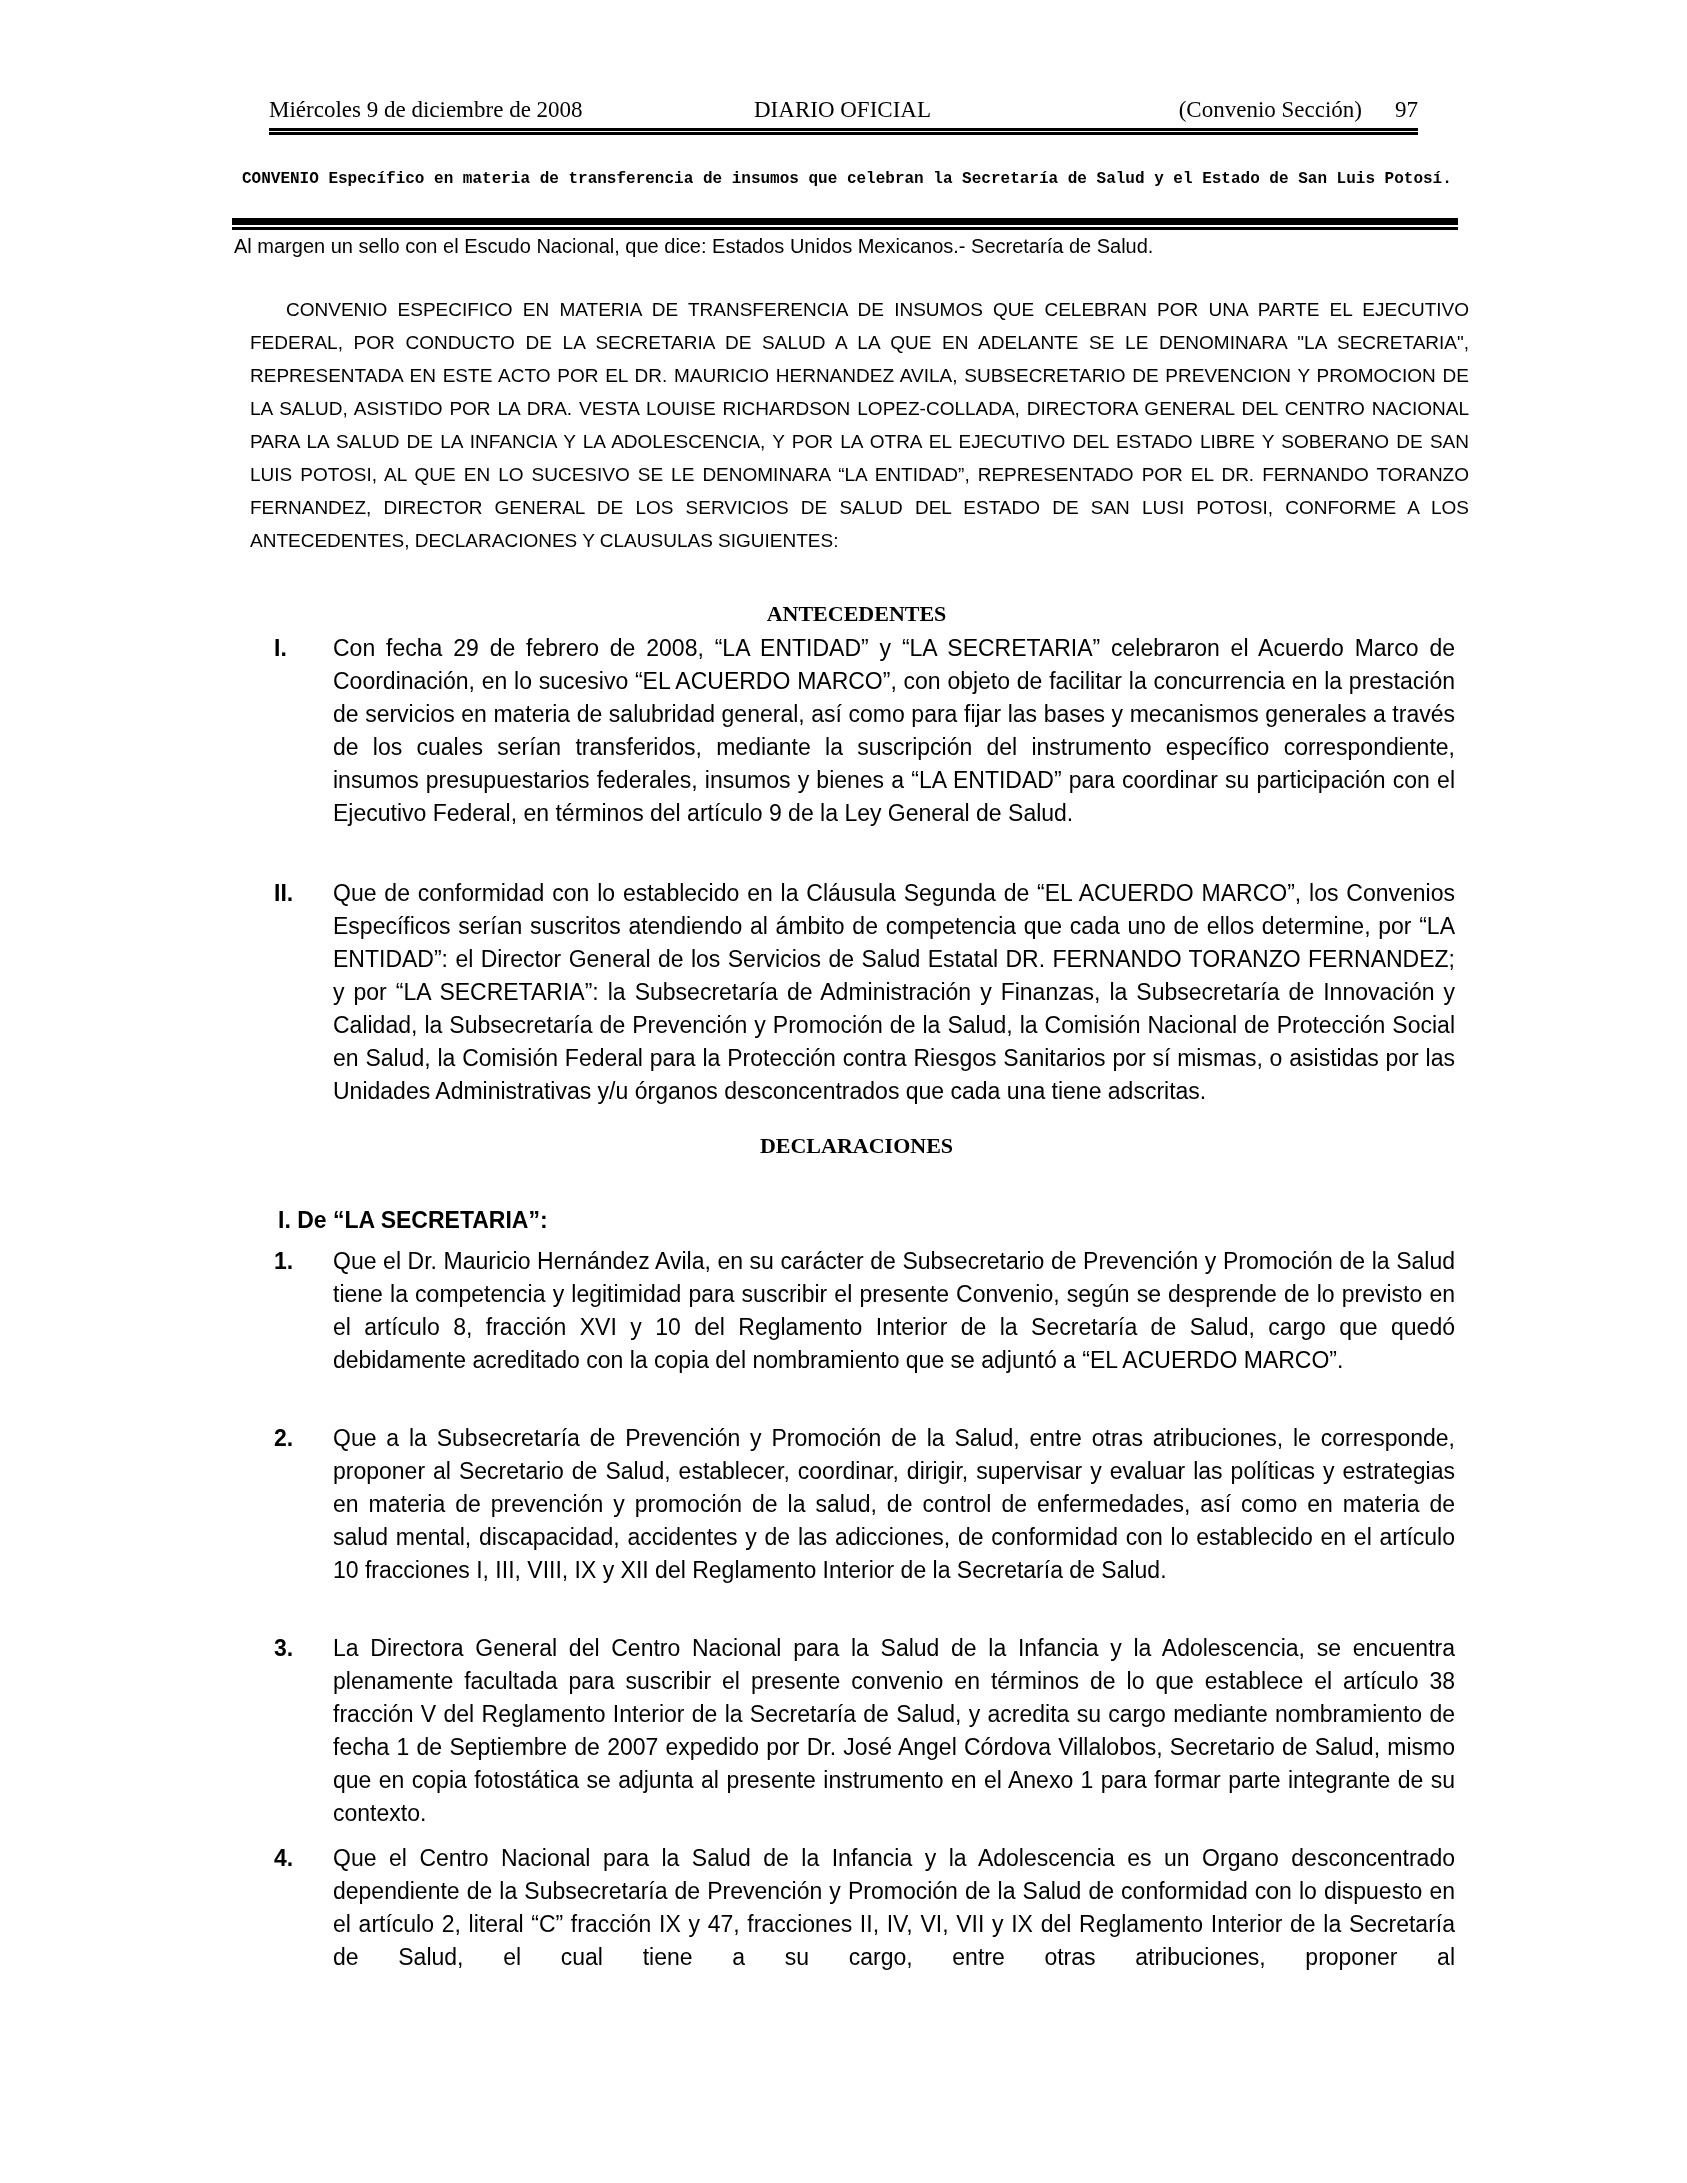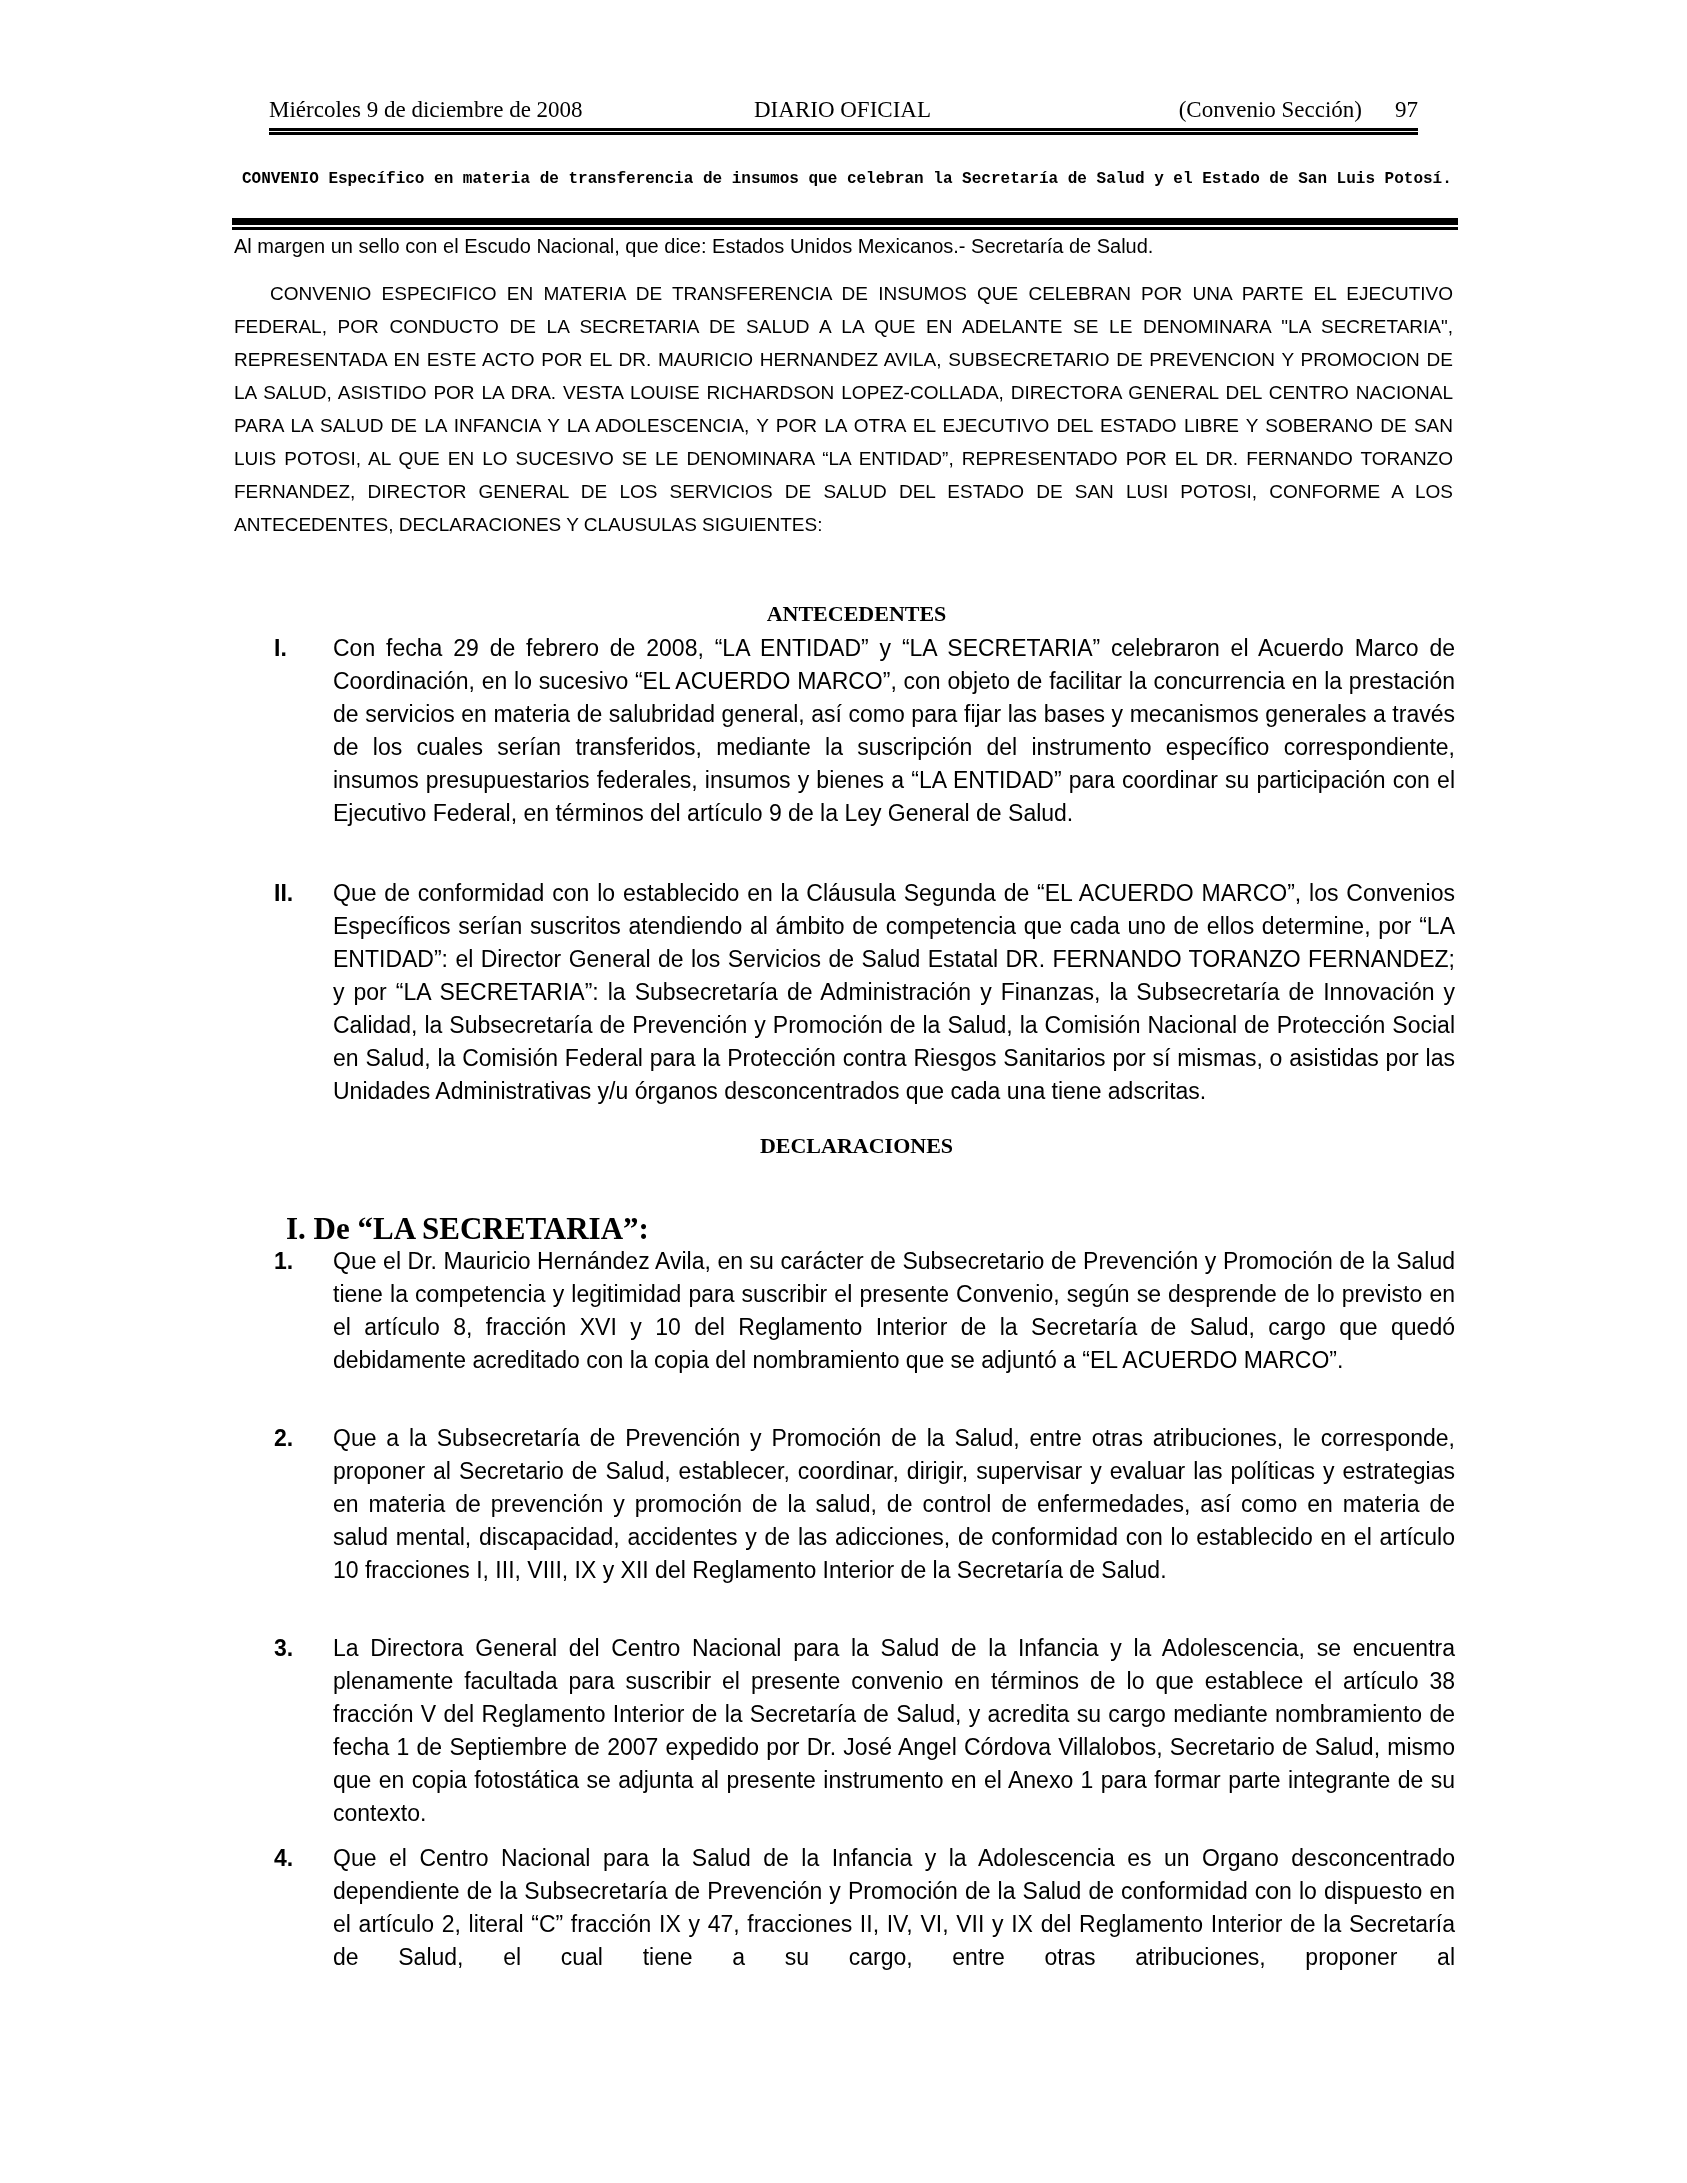--- a/index.html
+++ b/index.html
@@ -27,38 +27,38 @@
 
     .sans { font-family: "Liberation Sans", sans-serif; }
 
     .margin-note {
       position: absolute; left: 234px; top: 230px; width: 1221px;
       font-size: 20px; line-height: 33px; margin: 0;
     }
 
     .preamble {
       position: absolute; left: 234px; top: 277px; width: 1219px;
-      font-size: 19px; line-height: 33px; margin: 0;
+      font-size: 19px; line-height: 33px; margin: 16px;
       text-align: justify; text-indent: 36px;
     }
 
     .section-heading {
       position: absolute; left: 234px; width: 1221px; text-align: center;
       font-family: "Liberation Serif", serif; font-weight: bold; font-size: 22px; line-height: 30px; margin: 12px;
     }
 
     .item {
       position: absolute; left: 234px; width: 1221px;
       font-size: 23px; line-height: 33px;
     }
     .item .marker { position: absolute; left: 40px; top: 0; font-weight: bold; }
     .item .text { margin-left: 99px; text-align: justify; display: block; }
 
     .subheading {
-      position: absolute; left: 274px; font-size: 31px; line-height: 33px; font-weight: bold; margin: 12px; font-family: Liberation Serif, serif;
+      position: absolute; left: 274px; font-size: 23px; line-height: 33px; font-weight: bold; margin: 4px;
     }
   </style>
 </head>
 <body>
 
 <div class="page-header">
   <span class="date">Miércoles 9 de diciembre de 2008</span>
   <span class="paper">DIARIO OFICIAL</span>
   <span class="section">(Convenio Sección)</span>
   <span class="pageno">97</span>

